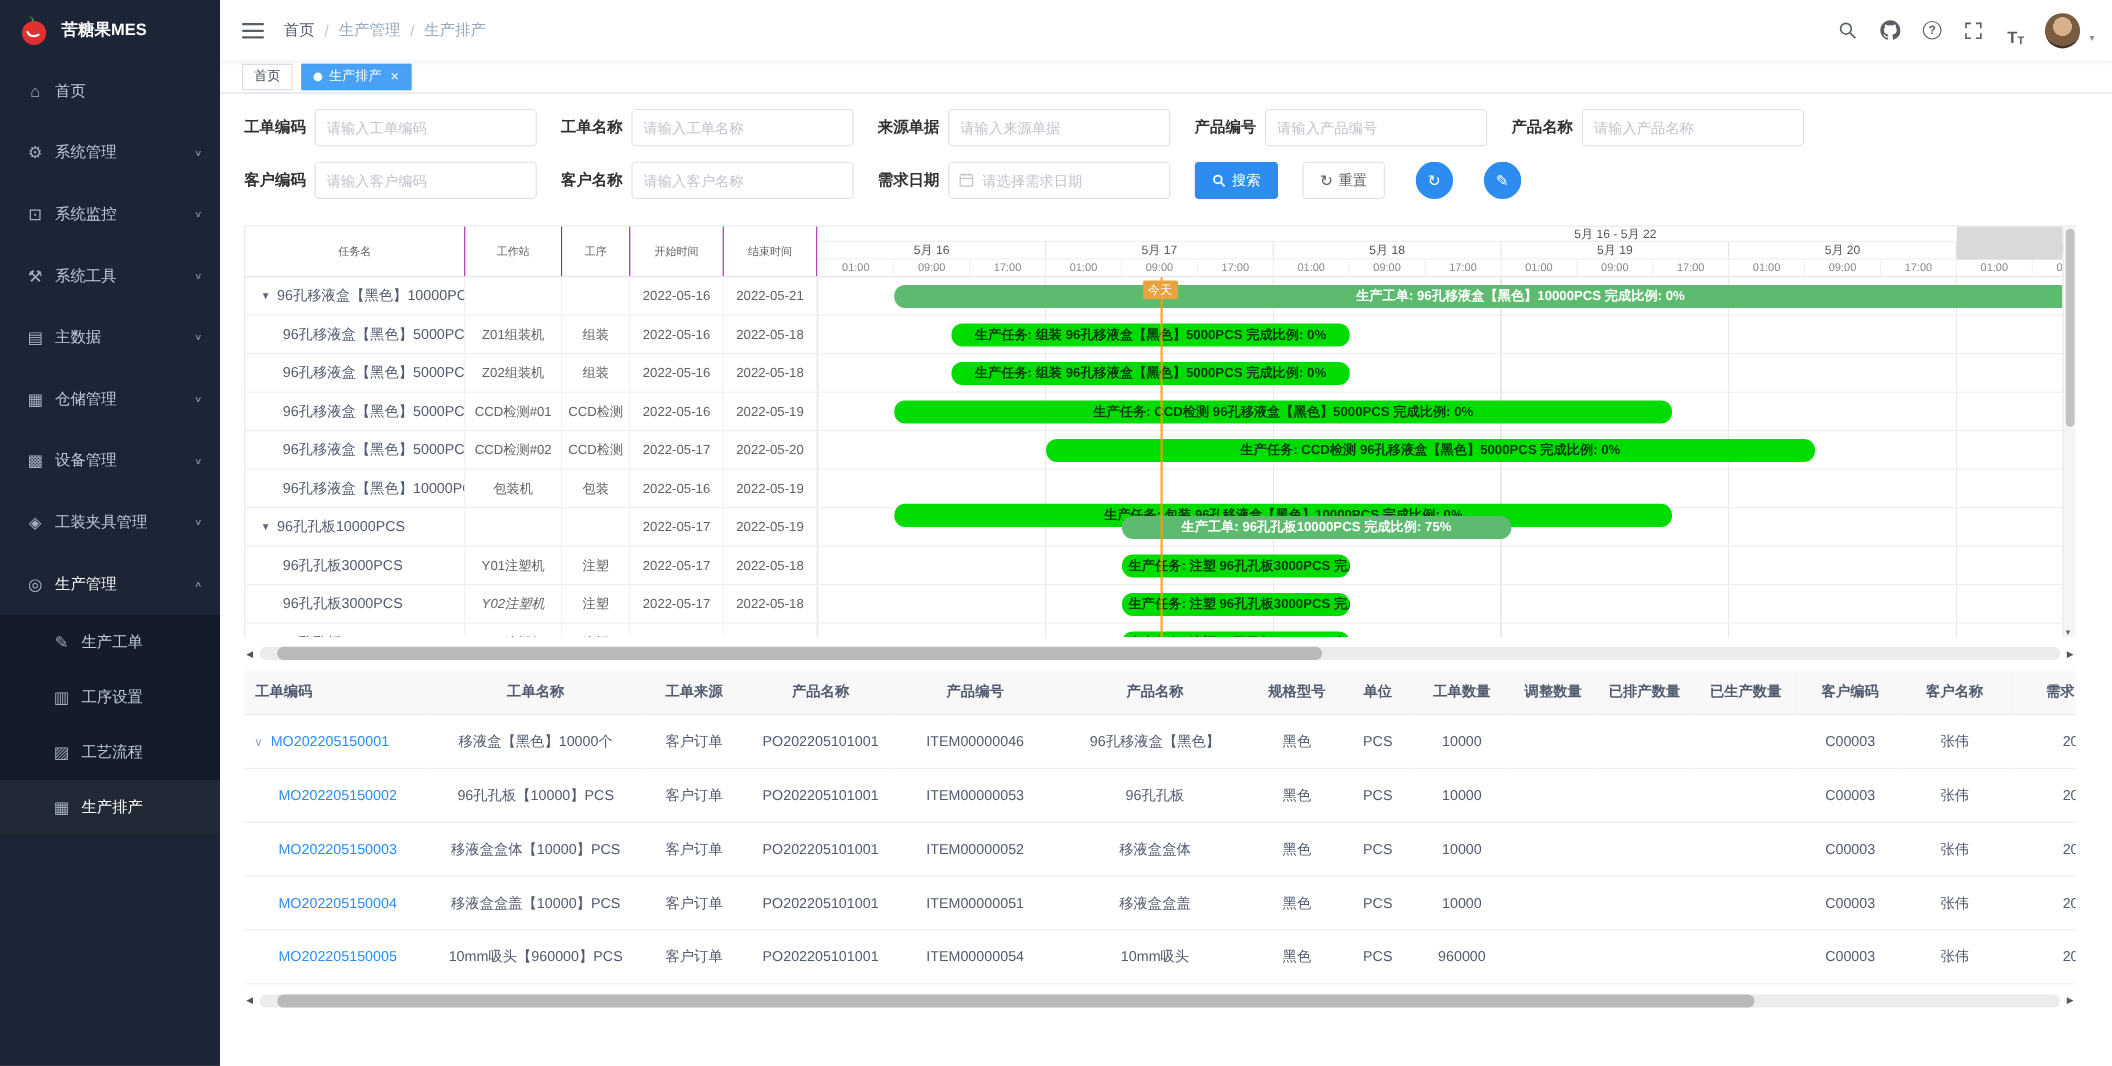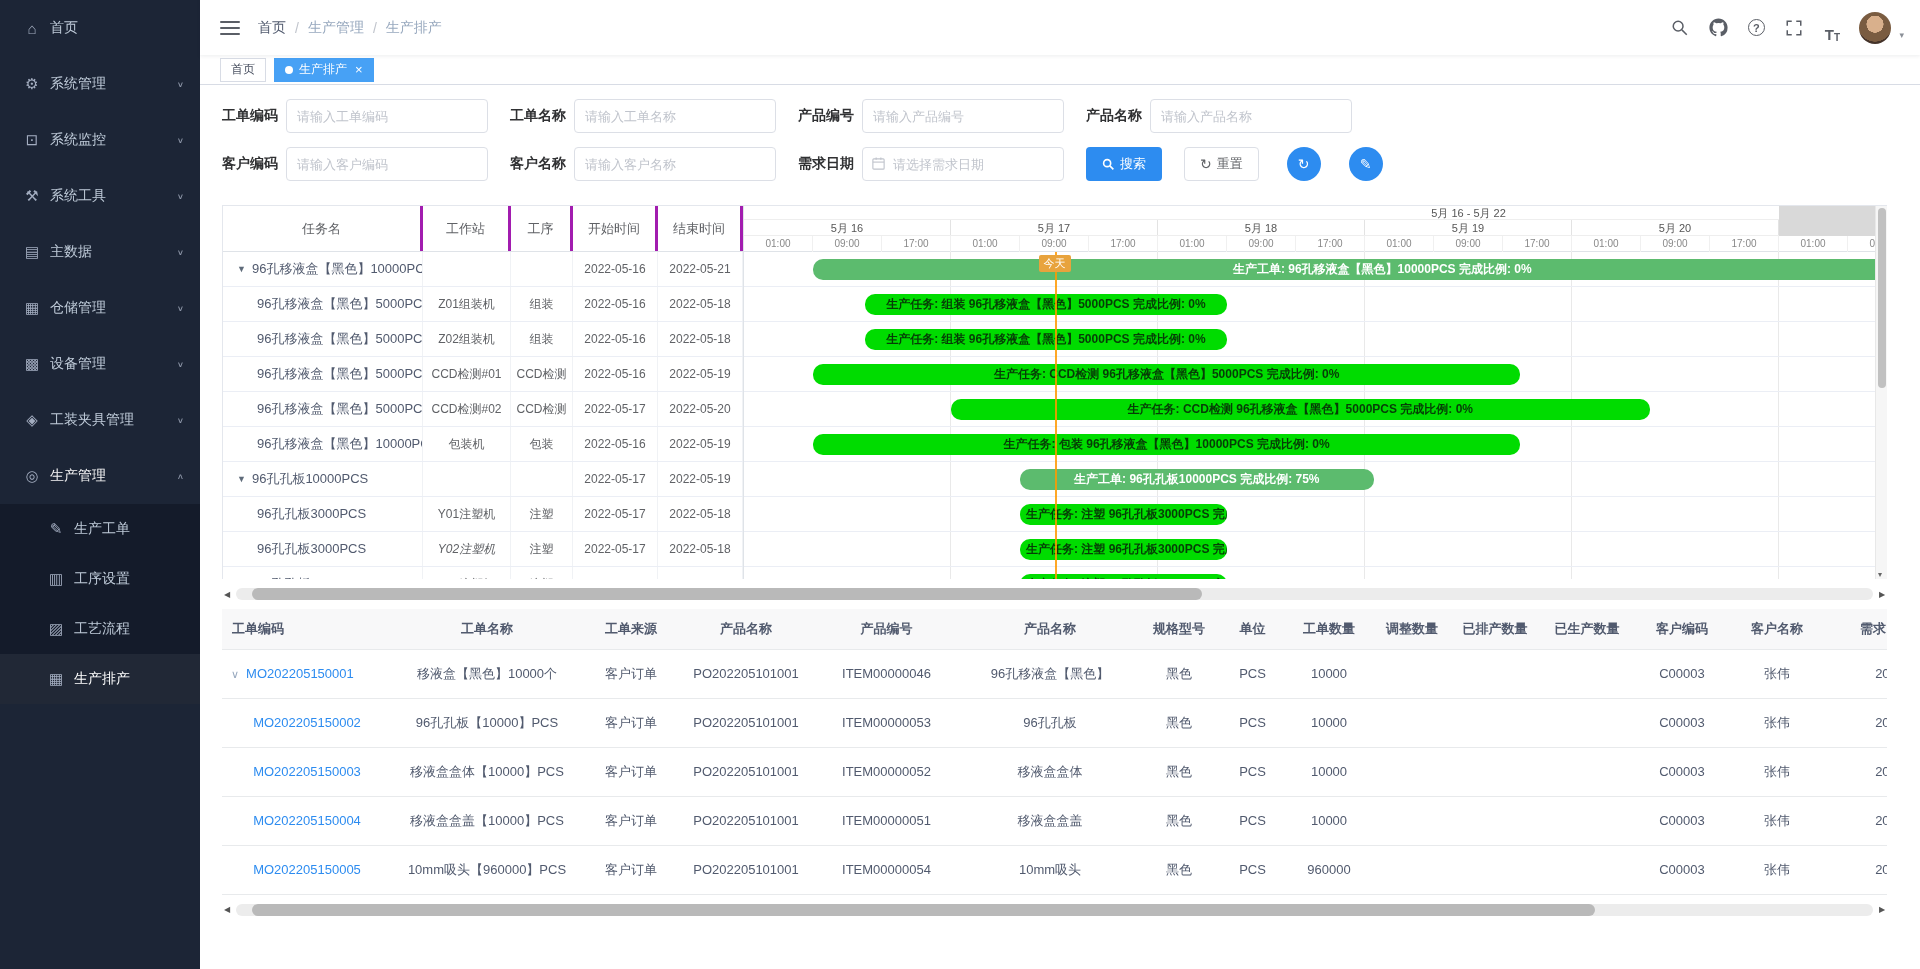--- a/index.html
+++ b/index.html
@@ -49,21 +49,21 @@
 .date-wrap svg{position:absolute;left:9px;top:9px}
 .btn{height:34px;border-radius:4px;border:1px solid transparent;display:inline-flex;align-items:center;gap:5px;font-size:13px;cursor:pointer;padding:0 15px;background:#fff}
 .btn.primary{background:var(--primary,#2d8cf0);color:#fff}
 .btn.plain{border-color:#dcdfe6;color:#606266}
 .btn.circle{width:34px;height:34px;flex:0 0 34px;border-radius:50%;background:var(--primary,#2d8cf0);color:#fff;justify-content:center;padding:0;font-size:15px;margin-left:6px}
 .uicon{font-size:14px;line-height:1}
 
 .gantt{margin-top:24px;display:flex;width:1665px;border-top:1px solid #e4e7ed}
 .gantt-left{flex:0 0 521px;width:521px;border-left:1px solid #e4e7ed}
 .gl-head{display:flex;height:46px;border-bottom:1px solid #dfe3e8}
-.gl-hcell{display:flex;align-items:center;justify-content:center;font-size:13px;color:#606266;border-right:3px solid #a21caf;height:100%}
+.gl-hcell{display:flex;align-items:center;justify-content:center;font-size:10px;color:#606266;border-right:1px solid #a21caf;height:100%}
 .gl-body{height:327px;overflow:hidden}
 .gl-row{display:flex;height:35px;border-bottom:1px solid #ebeef5;cursor:pointer}
 .gl-cell{font-size:12px;color:#606266;border-right:1px solid #f0f2f5;display:flex;align-items:center;justify-content:center;white-space:nowrap;overflow:hidden;height:100%}
 .gl-cell.name{justify-content:flex-start;padding-left:14px;font-size:13px;color:#515a6e}
 .gl-cell.name.child{padding-left:34px}
 .tri{font-size:9px;color:#5f6b7a;margin-right:6px;cursor:pointer}
 .gantt-right{flex:0 0 1132px;width:1132px;position:relative;overflow:hidden;border-left:1px solid #dfe3e8}
 .gr-head{height:46px;border-bottom:1px solid #dfe3e8;position:relative;width:1449px}
 .gr-range{height:14px;width:1449px;font-size:11px;color:#555;text-align:center;line-height:14px;border-bottom:1px solid #eeeeee}
 .gr-days{display:flex;height:16px;border-bottom:1px solid #eeeeee}
@@ -97,20 +97,30 @@
 .orders td.left{text-align:left;padding-left:9px}
 .wo-link{color:var(--link,#2d8cf0);cursor:pointer}
 .expand-ic{color:#97a8be;font-size:11px;margin-right:7px;cursor:pointer}
 </style>
 </head>
 <body>
 
 <div class="app">
 
   <aside class="sidebar">
+    <div class="logo">
+      <span style="display:flex">
+        <svg width="30" height="30" viewBox="0 0 30 30">
+          <circle cx="15" cy="17" r="11" fill="#e03131"></circle>
+          <path d="M15 6 Q14 1.5 9 2 Q13.5 2.5 13.2 6.5 Z" fill="#2f9e44"></path>
+          <path d="M9 16 q3 6 10 2.5" stroke="#fff" stroke-width="2" fill="none" stroke-linecap="round"></path>
+        </svg>
+      </span>
+      <span>苦糖果MES</span>
+    </div>
     <nav id="menu">
         <div class="menu-item">
           <span class="mi-icon">⌂</span>
           <span class="mi-label">首页</span>
         </div>
         <div class="menu-item">
           <span class="mi-icon">⚙</span>
           <span class="mi-label">系统管理</span>
           <span class="mi-arrow">∨</span>
         </div>
@@ -233,20 +243,24 @@
       <div class="filter-row">
         <div class="f-group">
           <label class="f-label">工单编码</label>
           <input class="f-input" placeholder="请输入工单编码" style="">
         </div>
         <div class="f-group">
           <label class="f-label">工单名称</label>
           <input class="f-input" placeholder="请输入工单名称" style="">
         </div>
         <div class="f-group">
+          <label class="f-label">来源单据</label>
+          <input class="f-input" placeholder="请输入来源单据" style="">
+        </div>
+        <div class="f-group">
           <label class="f-label">产品编号</label>
           <input class="f-input" placeholder="请输入产品编号" style="">
         </div>
         <div class="f-group">
           <label class="f-label">产品名称</label>
           <input class="f-input" placeholder="请输入产品名称" style="">
         </div>
       </div>
 
       <div class="filter-row">
@@ -435,21 +449,21 @@
               <div class="gr-row">
                 <div class="bar task" style="left: 120.75px; width: 362.25px;">生产任务: 组装 96孔移液盒【黑色】5000PCS 完成比例: 0%</div>
               </div>
               <div class="gr-row">
                 <div class="bar task" style="left: 69px; width: 707.25px;">生产任务: CCD检测 96孔移液盒【黑色】5000PCS 完成比例: 0%</div>
               </div>
               <div class="gr-row">
                 <div class="bar task" style="left: 207px; width: 698.625px;">生产任务: CCD检测 96孔移液盒【黑色】5000PCS 完成比例: 0%</div>
               </div>
               <div class="gr-row">
-                <div class="bar task" style="left: 69px; width: 707.25px;">生产任务: 包装 96孔移液盒【黑色】10000PCS 完成比例: 0%</div>
+                <div class="bar task" style="left: 69px; width: 707.25px; margin-top: 24px;">生产任务: 包装 96孔移液盒【黑色】10000PCS 完成比例: 0%</div>
               </div>
               <div class="gr-row">
                 <div class="bar wo" style="left: 276px; width: 353.625px;">生产工单: 96孔孔板10000PCS 完成比例: 75%</div>
               </div>
               <div class="gr-row">
                 <div class="bar task clip" style="left: 276px; width: 207px;">生产任务: 注塑 96孔孔板3000PCS 完成比例: 0%</div>
               </div>
               <div class="gr-row">
                 <div class="bar task clip" style="left: 276px; width: 207px;">生产任务: 注塑 96孔孔板3000PCS 完成比例: 0%</div>
               </div>

